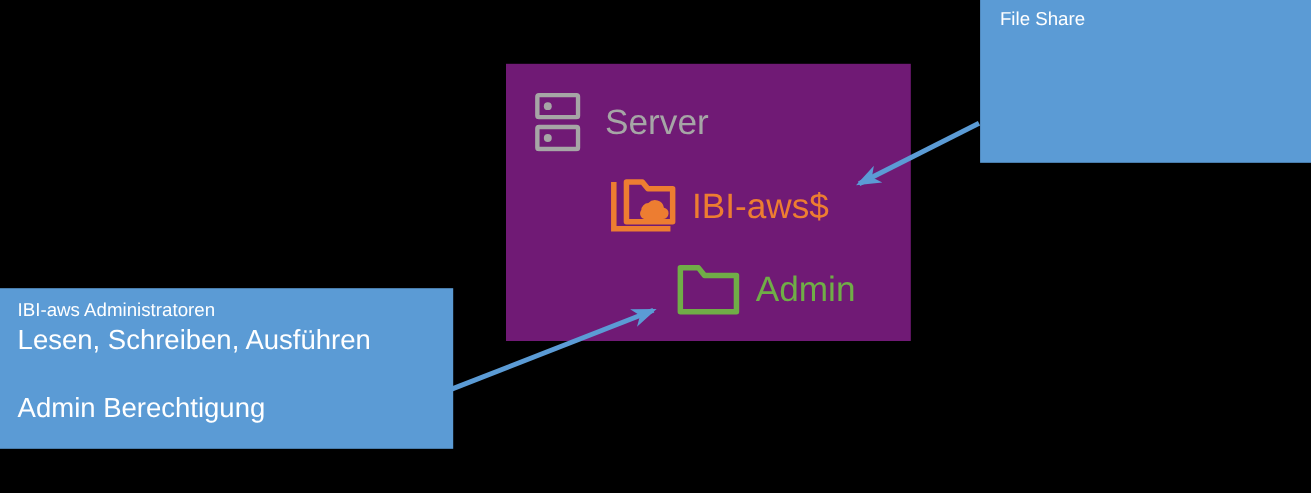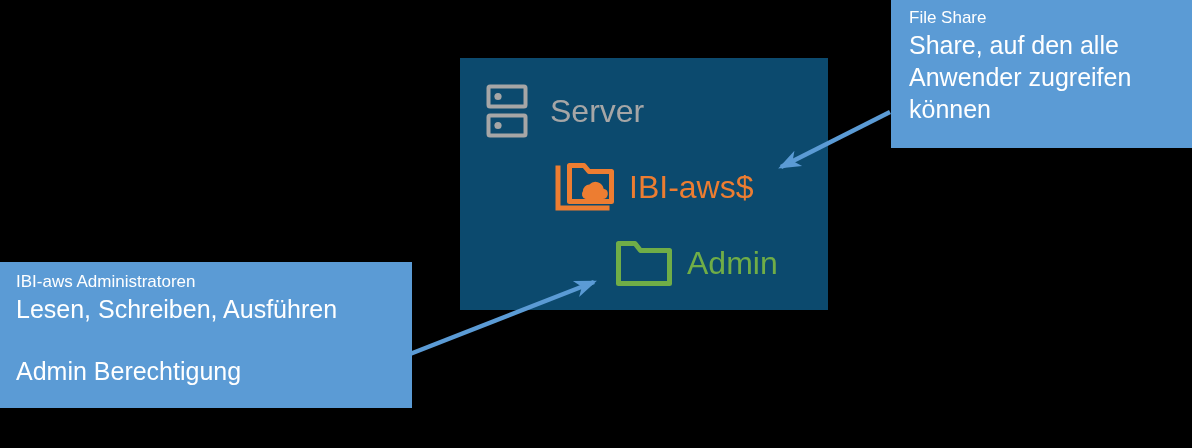--- a/index.html
+++ b/index.html
@@ -17,21 +17,21 @@
     font-family: "Liberation Sans", sans-serif;
   }
 
   
   #server-panel {
     position: absolute;
     left: 460px;
     top: 58px;
     width: 368px;
     height: 252px;
-    background: #0c4a6e;
+    background: #701a75;
   }
 
   .node-row {
     position: absolute;
     display: flex;
     align-items: center;
   }
 
   #server-row  { left: 26px;  top: 26px;  }
   #share-row   { left: 95px;  top: 103px; }
@@ -140,25 +140,20 @@
           <path d="M5.5 46.5 L5.5 6.5 L22 6.5 L27.5 13.5 L56.5 13.5 L56.5 46.5 Z" fill="none" stroke="#70AD47" stroke-width="5" stroke-linejoin="round"></path>
         </svg>
       </span>
       <span class="node-label" id="admin-label">Admin</span>
     </div>
 
   </div>
 
   <div class="callout" id="callout-share">
     <div class="callout-small">File Share</div>
-    <div class="callout-big">
-      <div>Share, auf den alle</div>
-      <div>Anwender zugreifen</div>
-      <div>können</div>
-    </div>
   </div>
 
   <div class="callout" id="callout-perms">
     <div class="callout-small">IBI-aws Administratoren</div>
     <div class="callout-big">Lesen, Schreiben, Ausführen</div>
     <div class="callout-gap"></div>
     <div class="callout-big">Admin Berechtigung</div>
   </div>
 
   <svg id="arrows" viewBox="0 0 1192 448" xmlns="http://www.w3.org/2000/svg">

